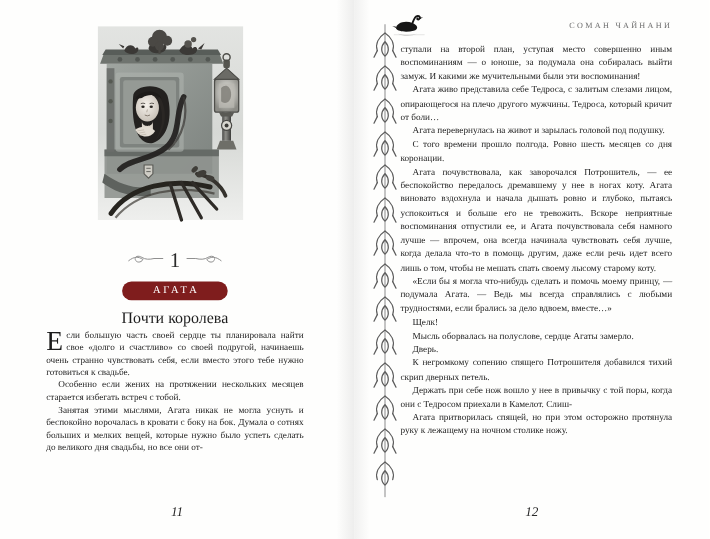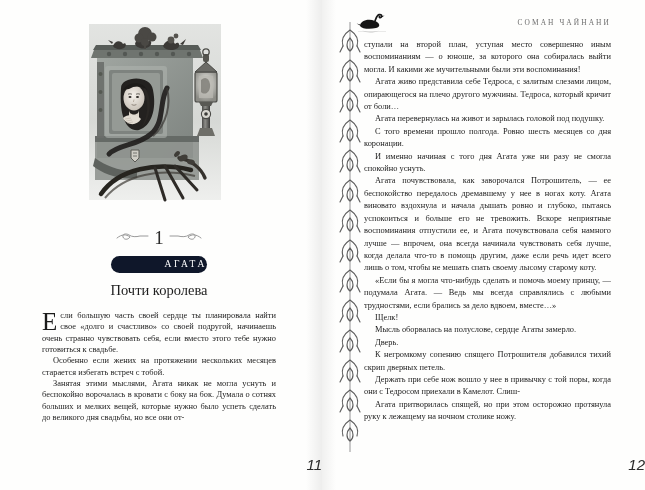--- a/index.html
+++ b/index.html
@@ -78,35 +78,34 @@
     line-height: 22px;
     display: inline-block;
     vertical-align: middle;
   }
   .flourish { display: inline-block; vertical-align: middle; }
   .chap-badge {
     margin: 3px auto 0 auto;
     width: 96px;
     height: 17px;
     border-radius: 9px;
-    background: #0f172a;
+    background: #7f1d1d;
     color: #ffffff;
     font-size: 9.5px;
     letter-spacing: 2.6px;
-    text-align: right;
+    text-align: center;
     line-height: 17px;
     text-indent: 2.6px;
     font-family: "Liberation Serif", serif;
   }
   .chap-title {
     text-align: center;
     font-size: 14.5px;
     color: #1e1e1e;
     margin-top: 9px;
-    margin-bottom: 11px;
     font-family: "Liberation Serif", serif;
   }
 
   
   .body-text {
     font-size: 8.4px;
     line-height: 11.35px;
     text-align: justify;
     color: #1b1b1b;
     font-family: "Liberation Serif", serif;
@@ -175,25 +174,25 @@
     height: 430px;
     pointer-events: none;
   }
 
   
   .folio {
     position: absolute;
     bottom: 17px;
     left: 0;
     width: 100%;
-    text-align: right;
+    text-align: center;
     font-style: italic;
-    font-size: 15px;
+    font-size: 12px;
     color: #2a2a2a;
-    font-family: Liberation Sans, sans-serif;
+    font-family: Liberation Serif, serif;
   }
   .folio-left { bottom: 17px; }
 </style>
 </head>
 <body>
 
 <div class="spread">
 
   <div class="page-left">
     <div class="gutter-shade-left"></div>
@@ -464,25 +463,24 @@
           <path d="M4 12.4 L0.6 10.6 L4.2 11.4 Z" fill="#161616"></path>
 
           <path d="M6 17.6 C11 19.4, 19 19.2, 23 17.4 C19 20, 10 20.2, 6 17.6 Z" fill="#9a9a9a" opacity="0.55"></path>
           <path d="M2 18.6 L30 18.6" stroke="#bdbdbd" stroke-width="0.7" opacity="0.5"></path>
         </svg>
       </span>
       <span class="runhead-title">СОМАН ЧАЙНАНИ</span>
     </div>
 
     <div class="body-right">
-      <p class="noindent">ступали на второй план, уступая место совершенно иным воспоминаниям — о юноше, за которого она собиралась выйти могла. И какими же мучительными были эти вос­поминания!</p>
+      <p class="noindent">ступали на второй план, уступая место совершенно иным воспоминаниям — о юноше, за подумала она собиралась выйти замуж. И какими же мучительными были эти вос­поминания!</p>
       <p>Агата живо представила себе Тедроса, с залитым сле­зами лицом, опирающегося на плечо другого мужчины. Тедроса, который кричит от боли…</p>
       <p>Агата перевернулась на живот и зарылась головой под подушку.</p>
       <p>С того времени прошло полгода. Ровно шесть месяцев со дня коронации.</p>
-      <p>И именно начиная с того дня Агата уже ни разу не смогла спокойно уснуть.</p>
       <p>Агата почувствовала, как заворочался Потрошитель, — ее беспокойство передалось дремавшему у нее в ногах ко­ту. Агата виновато вздохнула и начала дышать ровно и глу­боко, пытаясь успокоиться и больше его не тревожить. Вскоре неприятные воспоминания отпустили ее, и Агата почувствовала себя намного лучше — впрочем, она всегда начинала чувствовать себя лучше, когда делала что-то в по­мощь другим, даже если речь идет всего лишь о том, чтобы не мешать спать своему лысому старому коту.</p>
       <p>«Если бы я могла что-нибудь сделать и помочь моему принцу, — подумала Агата. — Ведь мы всегда справля­лись с любыми трудностями, если брались за дело вдвоем, вместе…»</p>
       <p class="ital">Щелк!</p>
       <p>Мысль оборвалась на полуслове, сердце Агаты замерло.</p>
       <p>Дверь.</p>
       <p>К негромкому сопению спящего Потрошителя доба­вился тихий скрип дверных петель.</p>
       <p>Держать при себе нож вошло у нее в привычку с той поры, когда они с Тедросом приехали в Камелот. Слиш-</p>
       <p>Агата притворилась спящей, но при этом осторожно протянула руку к лежащему на ночном столике ножу.</p>
     </div>
 

